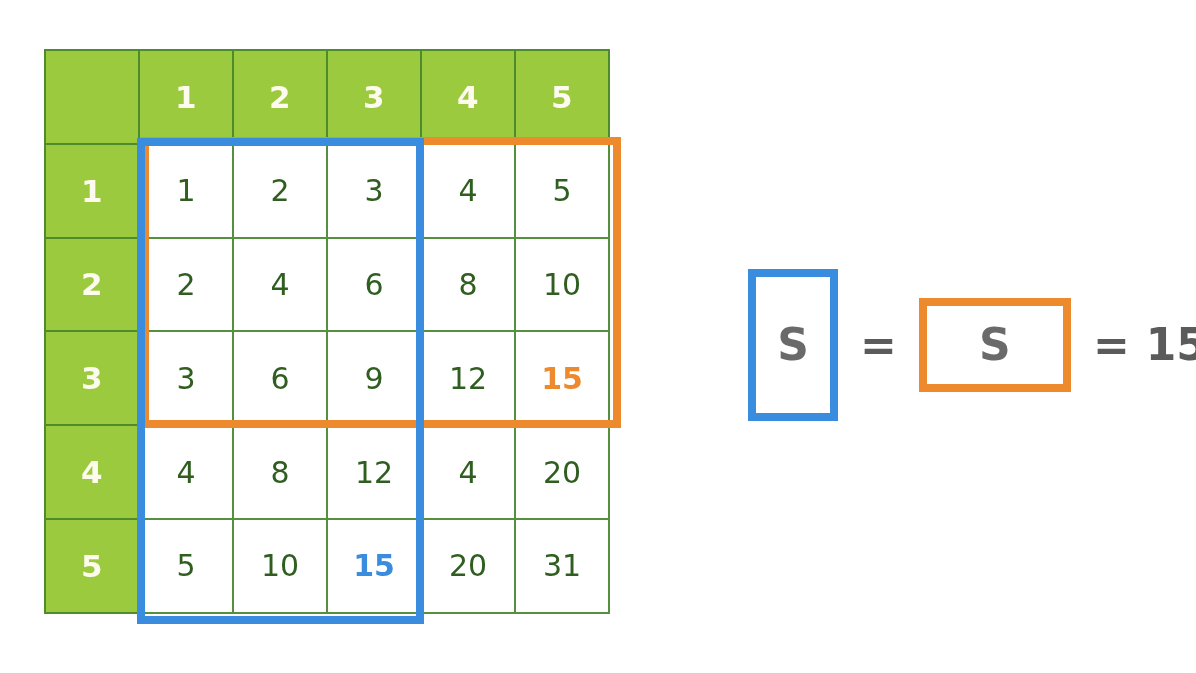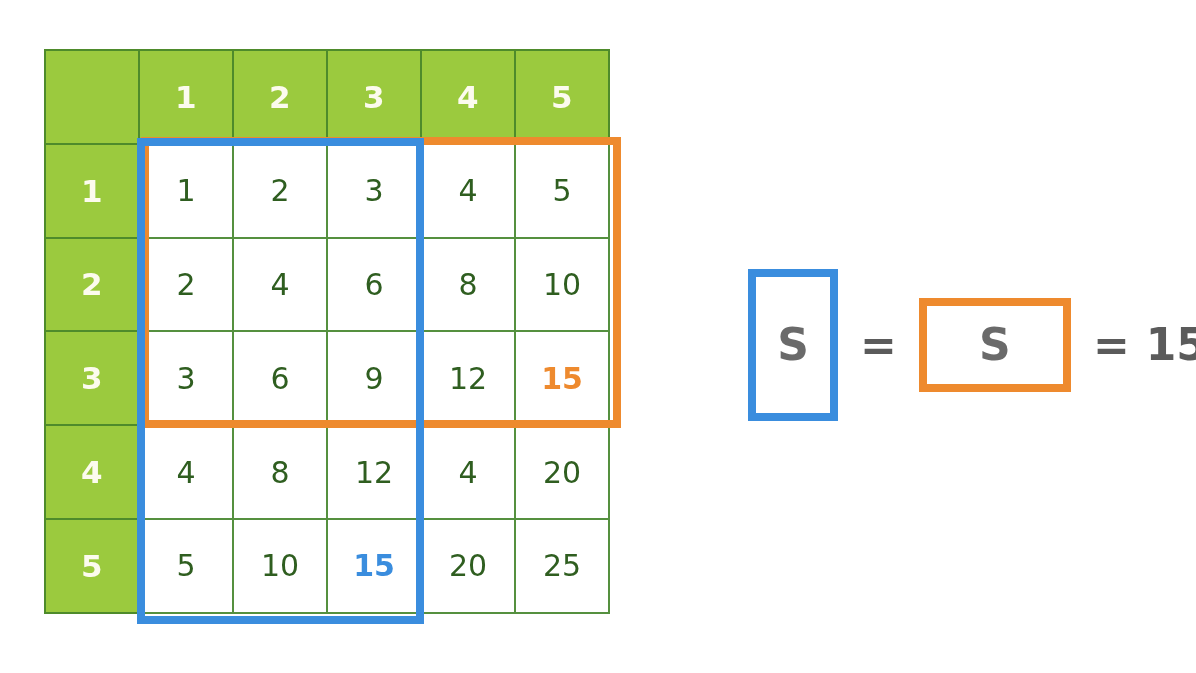--- a/index.html
+++ b/index.html
@@ -194,21 +194,21 @@
           <td class="cell">4</td>
           <td class="cell">20</td>
         </tr>
 
         <tr>
           <td class="hdr">5</td>
           <td class="cell">5</td>
           <td class="cell">10</td>
           <td class="cell hl-blue">15</td>
           <td class="cell">20</td>
-          <td class="cell">25</td>
+          <td class="cell">31</td>
         </tr>
       </tbody>
     </table>
   </div>
 
   <div class="hl-rect orange"></div>
   <div class="hl-rect blue"></div>
 
   <div class="equation">
     <div class="eq-box tall">S</div>

